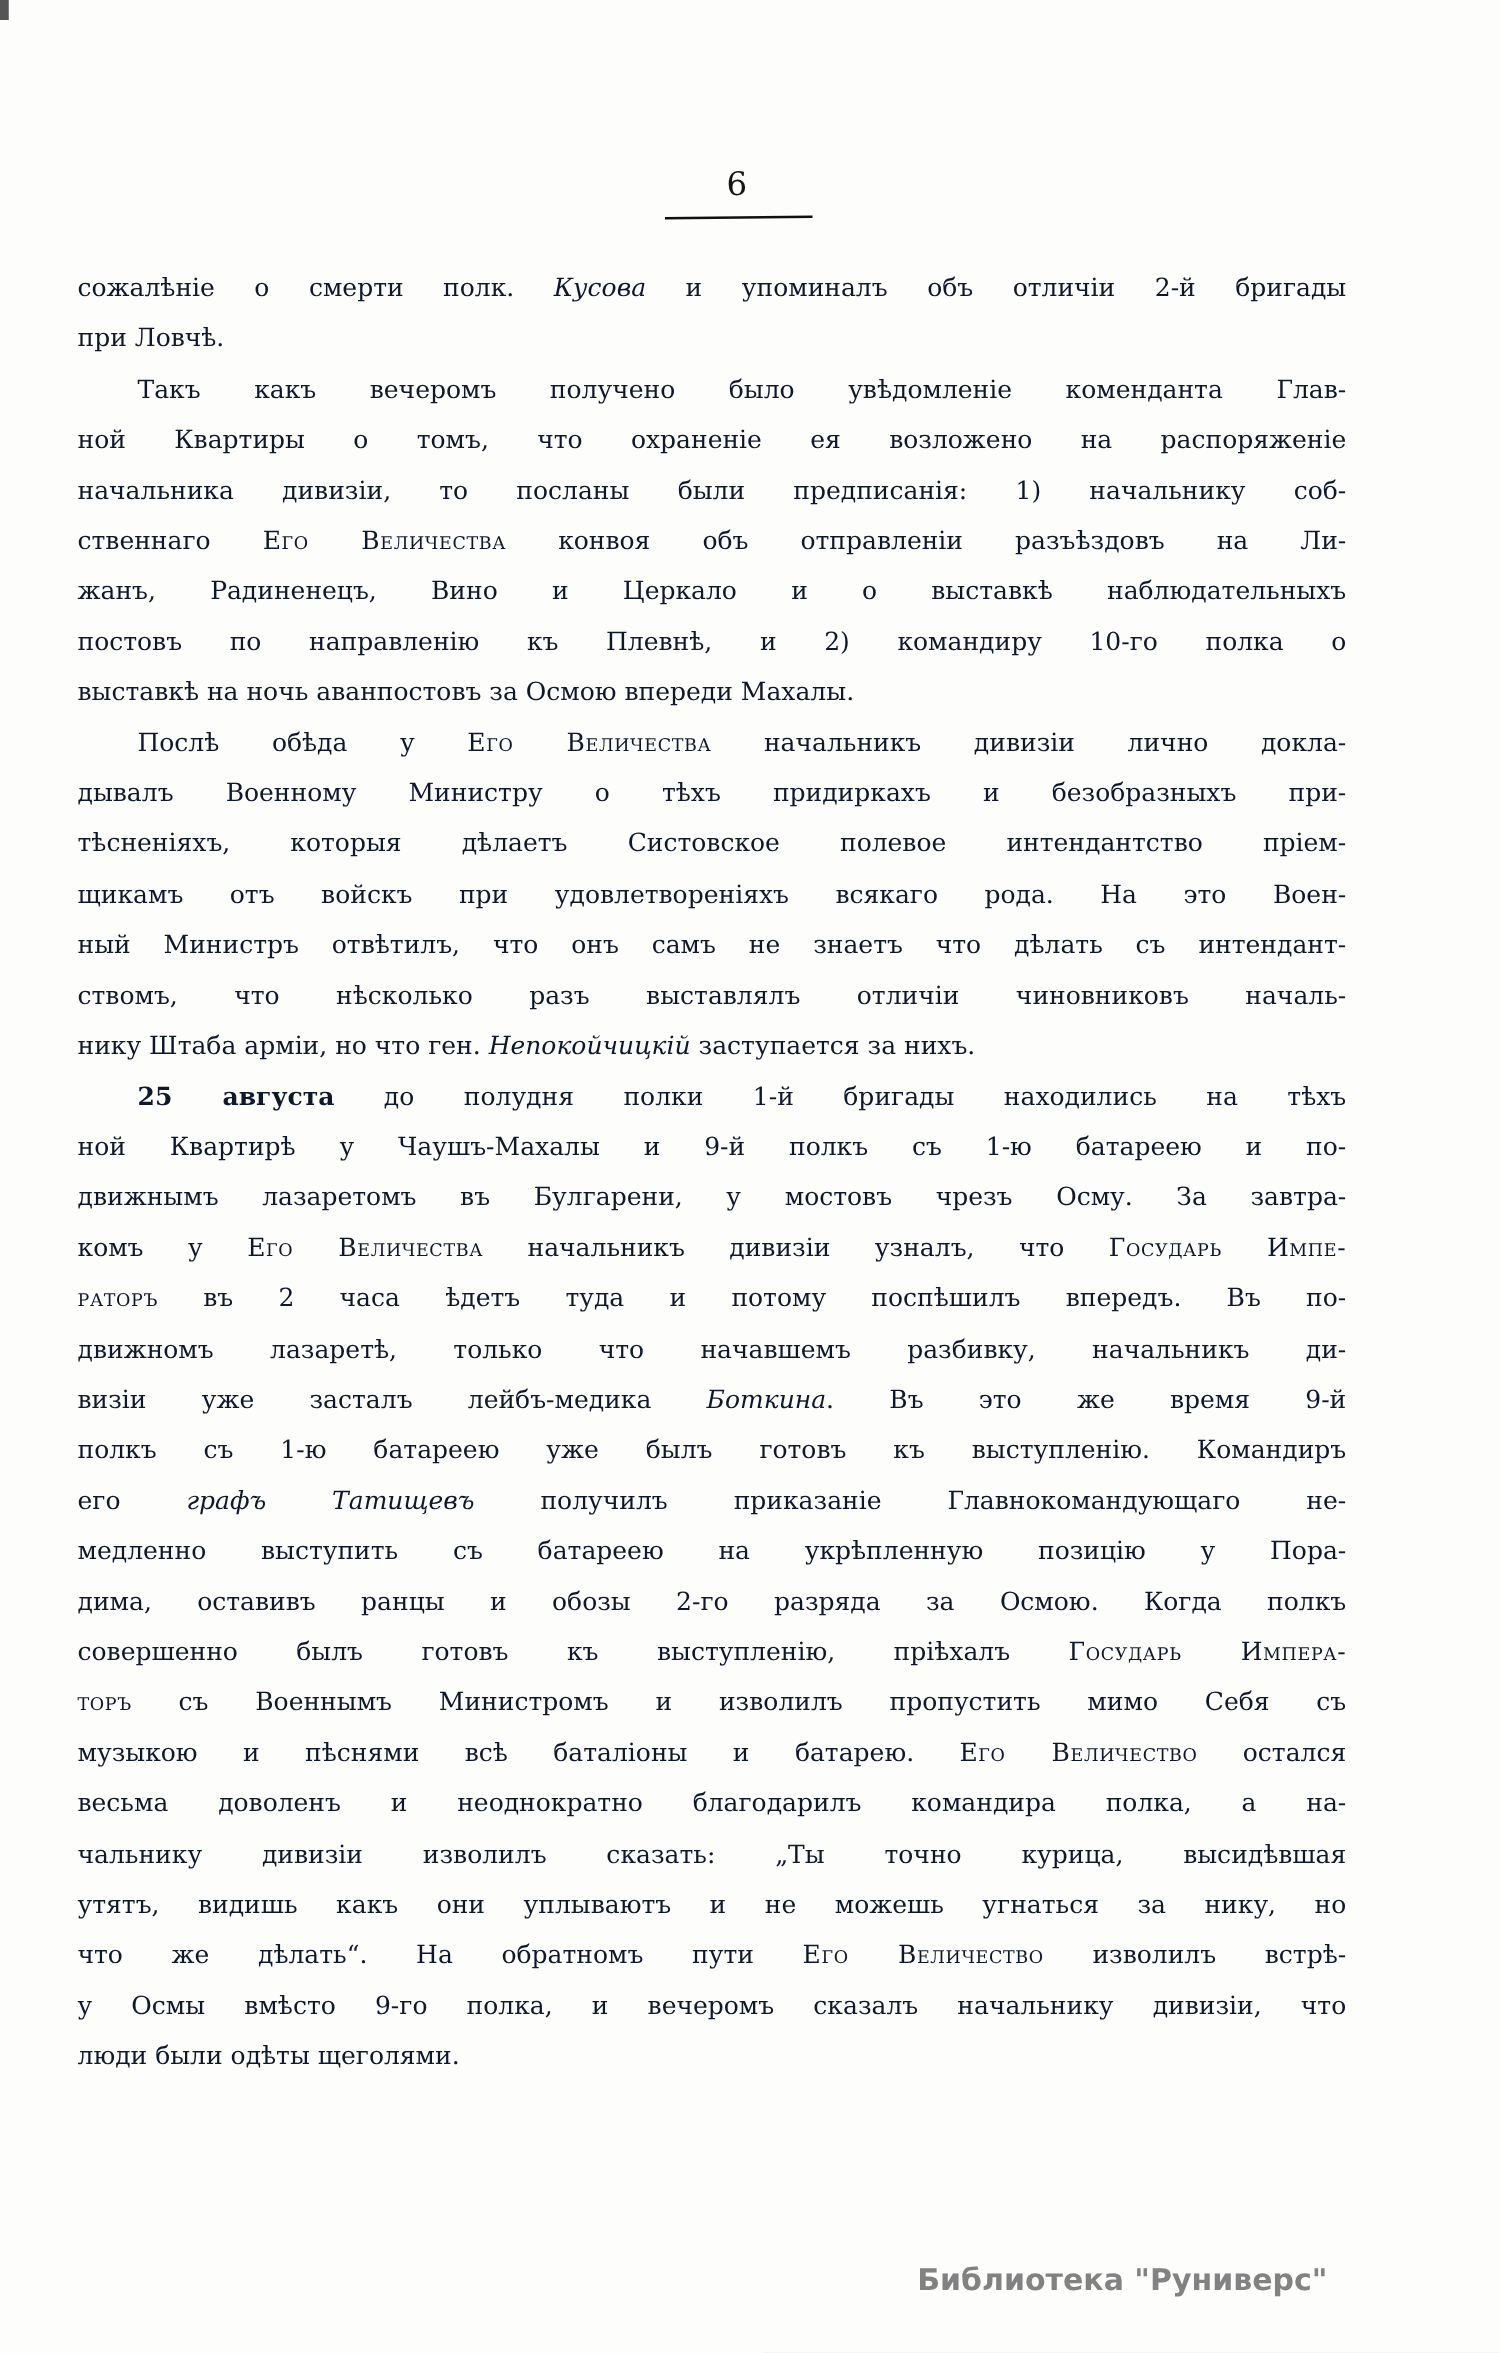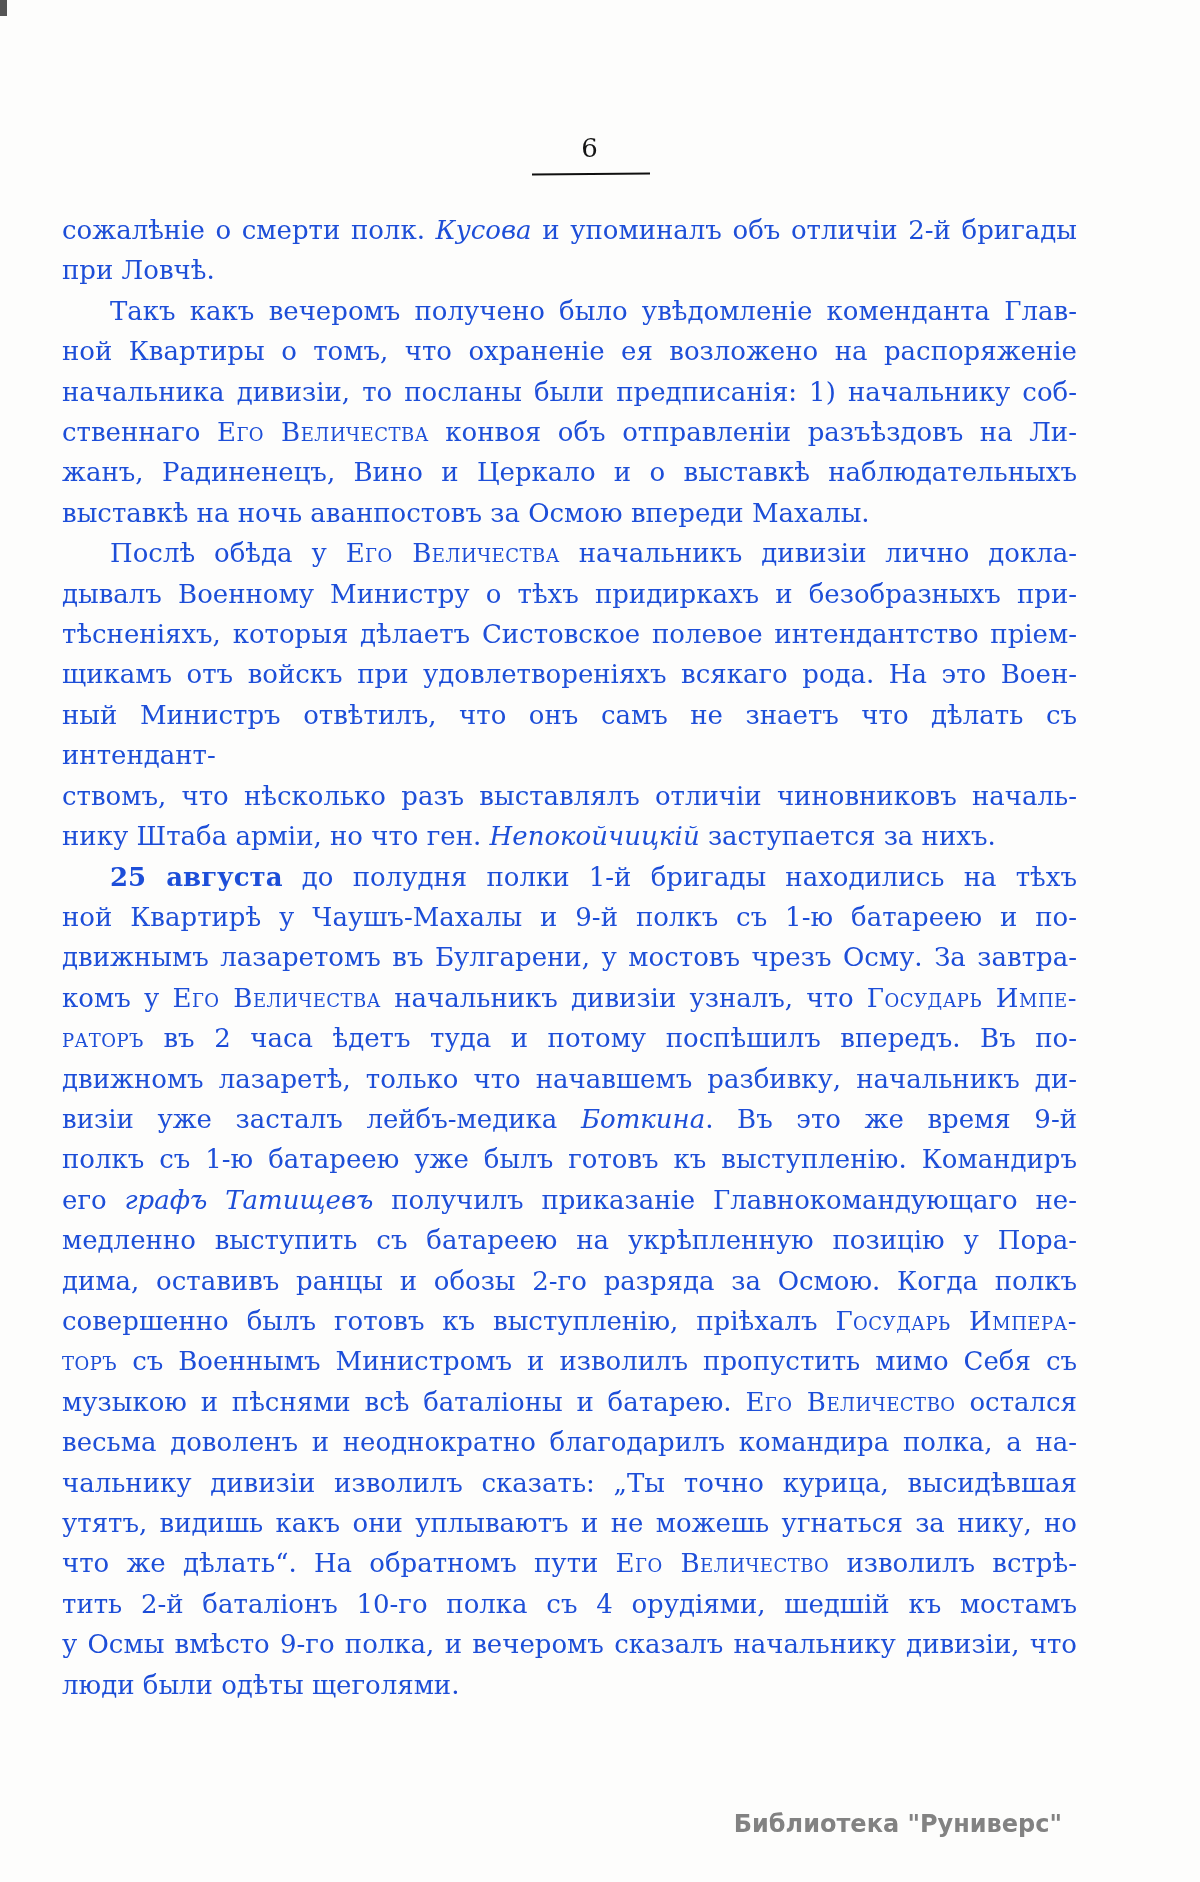--- a/index.html
+++ b/index.html
@@ -41,23 +41,23 @@
     width: 118px;
     height: 2px;
     background: #101010;
     transform: rotate(-0.6deg);
   }
   .text-block {
     position: absolute;
     top: 210px;
     left: 62px;
     width: 1015px;
-    font-size: 26px;
+    font-size: 20px;
     line-height: 40.4px;
-    color: #1d4ed8;
+    color: #0f172a;
   }
   .line {
     text-align: justify;
     text-align-last: justify;
     white-space: normal;
   }
   .line.line-end {
     text-align-last: left;
   }
   .line.indented {
@@ -88,20 +88,21 @@
   <div class="header-rule"></div>
 
   <div class="text-block">
       <div class="line"><span class="seg-n">сожалѣніе о смерти полк. </span><span class="seg-i">Кусова</span><span class="seg-n"> и упоминалъ объ отличіи 2-й бригады</span></div>
       <div class="line line-end"><span class="seg-n">при Ловчѣ.</span></div>
       <div class="line indented"><span class="seg-n">Такъ какъ вечеромъ получено было увѣдомленіе коменданта Глав-</span></div>
       <div class="line"><span class="seg-n">ной Квартиры о томъ, что охраненіе ея возложено на распоряженіе</span></div>
       <div class="line"><span class="seg-n">начальника дивизіи, то посланы были предписанія: 1) начальнику соб-</span></div>
       <div class="line"><span class="seg-n">ственнаго </span><span class="seg-sc">Его Величества</span><span class="seg-n"> конвоя объ отправленіи разъѣздовъ на Ли-</span></div>
       <div class="line"><span class="seg-n">жанъ, Радиненецъ, Вино и Церкало и о выставкѣ наблюдательныхъ</span></div>
+      <div class="line"><span class="seg-n">постовъ по направленію къ Плевнѣ, и 2) командиру 10-го полка о</span></div>
       <div class="line line-end"><span class="seg-n">выставкѣ на ночь аванпостовъ за Осмою впереди Махалы.</span></div>
       <div class="line indented"><span class="seg-n">Послѣ обѣда у </span><span class="seg-sc">Его Величества</span><span class="seg-n"> начальникъ дивизіи лично докла-</span></div>
       <div class="line"><span class="seg-n">дывалъ Военному Министру о тѣхъ придиркахъ и безобразныхъ при-</span></div>
       <div class="line"><span class="seg-n">тѣсненіяхъ, которыя дѣлаетъ Систовское полевое интендантство пріем-</span></div>
       <div class="line"><span class="seg-n">щикамъ отъ войскъ при удовлетвореніяхъ всякаго рода. На это Воен-</span></div>
       <div class="line"><span class="seg-n">ный Министръ отвѣтилъ, что онъ самъ не знаетъ что дѣлать съ интендант-</span></div>
       <div class="line"><span class="seg-n">ствомъ, что нѣсколько разъ выставлялъ отличіи чиновниковъ началь-</span></div>
       <div class="line line-end"><span class="seg-n">нику Штаба арміи, но что ген. </span><span class="seg-i">Непокойчицкій</span><span class="seg-n"> заступается за нихъ.</span></div>
       <div class="line indented"><span class="seg-b">25 августа</span><span class="seg-n"> до полудня полки 1-й бригады находились на тѣхъ</span></div>
       <div class="line"><span class="seg-n">ной Квартирѣ у Чаушъ-Махалы и 9-й полкъ съ 1-ю батареею и по-</span></div>
@@ -114,19 +115,18 @@
       <div class="line"><span class="seg-n">его </span><span class="seg-i">графъ Татищевъ</span><span class="seg-n"> получилъ приказаніе Главнокомандующаго не-</span></div>
       <div class="line"><span class="seg-n">медленно выступить съ батареею на укрѣпленную позицію у Пора-</span></div>
       <div class="line"><span class="seg-n">дима, оставивъ ранцы и обозы 2-го разряда за Осмою. Когда полкъ</span></div>
       <div class="line"><span class="seg-n">совершенно былъ готовъ къ выступленію, пріѣхалъ </span><span class="seg-sc">Государь Импера-</span></div>
       <div class="line"><span class="seg-sc">торъ</span><span class="seg-n"> съ Военнымъ Министромъ и изволилъ пропустить мимо Себя съ</span></div>
       <div class="line"><span class="seg-n">музыкою и пѣснями всѣ баталіоны и батарею. </span><span class="seg-sc">Его Величество</span><span class="seg-n"> остался</span></div>
       <div class="line"><span class="seg-n">весьма доволенъ и неоднократно благодарилъ командира полка, а на-</span></div>
       <div class="line"><span class="seg-n">чальнику дивизіи изволилъ сказать: „Ты точно курица, высидѣвшая</span></div>
       <div class="line"><span class="seg-n">утятъ, видишь какъ они уплываютъ и не можешь угнаться за нику, но</span></div>
       <div class="line"><span class="seg-n">что же дѣлать“. На обратномъ пути </span><span class="seg-sc">Его Величество</span><span class="seg-n"> изволилъ встрѣ-</span></div>
-      <div class="line"><span class="seg-n">тить 2-й баталіонъ 10-го полка съ 4 орудіями, шедшій къ мостамъ</span></div>
       <div class="line"><span class="seg-n">у Осмы вмѣсто 9-го полка, и вечеромъ сказалъ начальнику дивизіи, что</span></div>
       <div class="line line-end"><span class="seg-n">люди были одѣты щеголями.</span></div>
     </div>
 
   <div class="watermark">Библиотека "Руниверс"</div>
 </div>
 
 </body></html>

